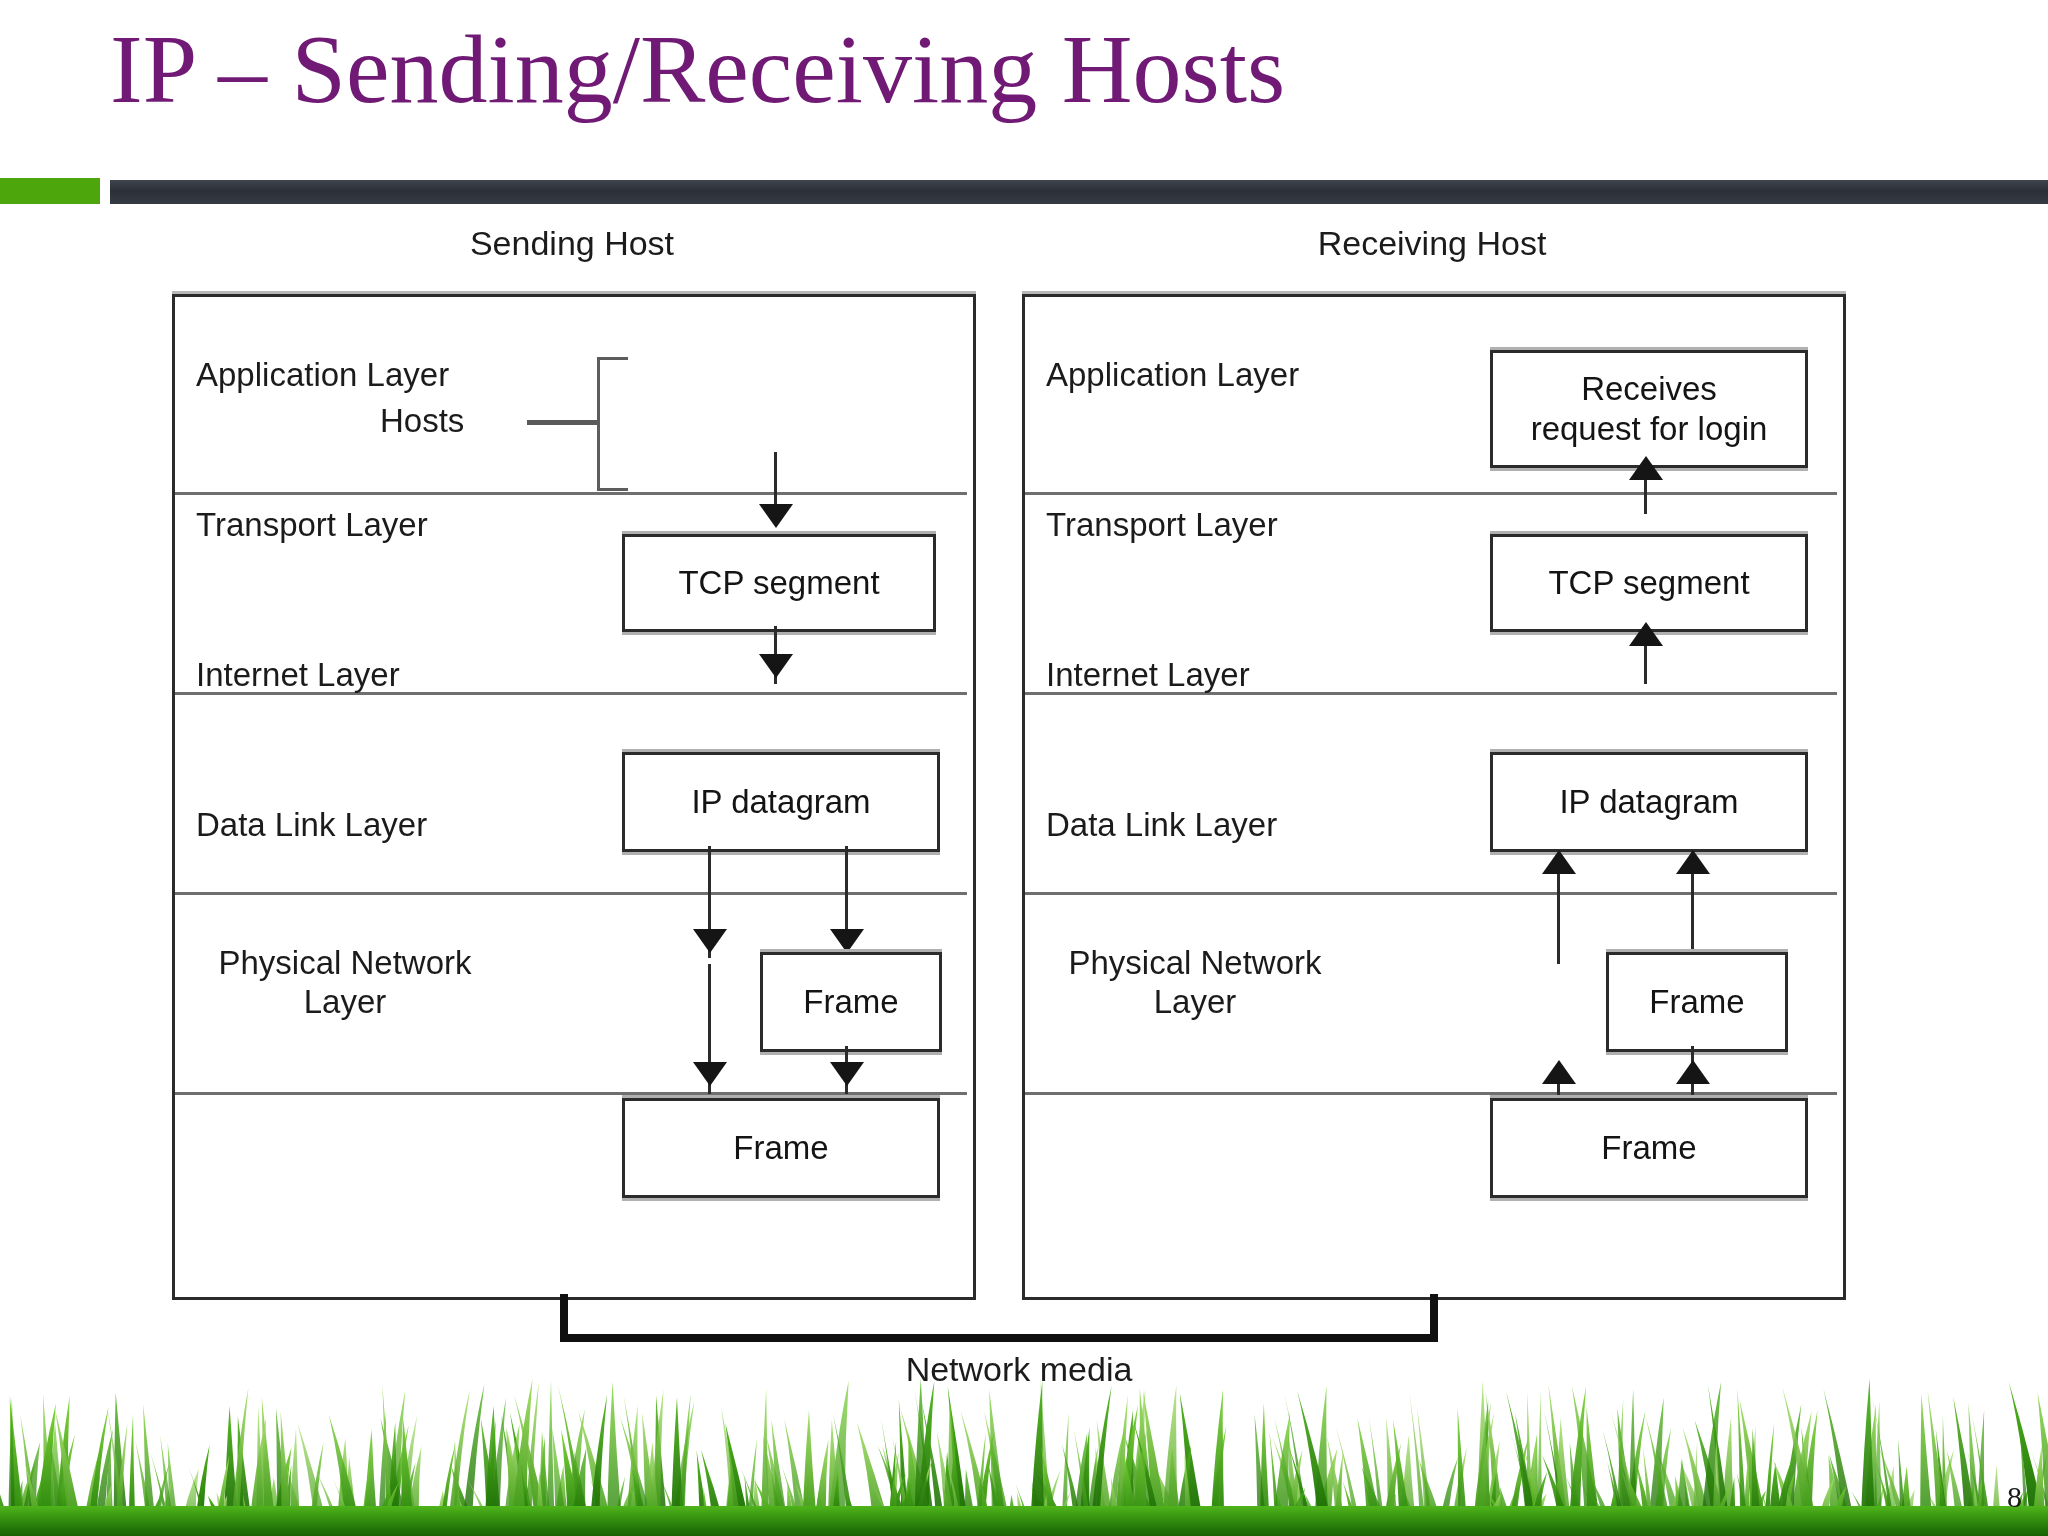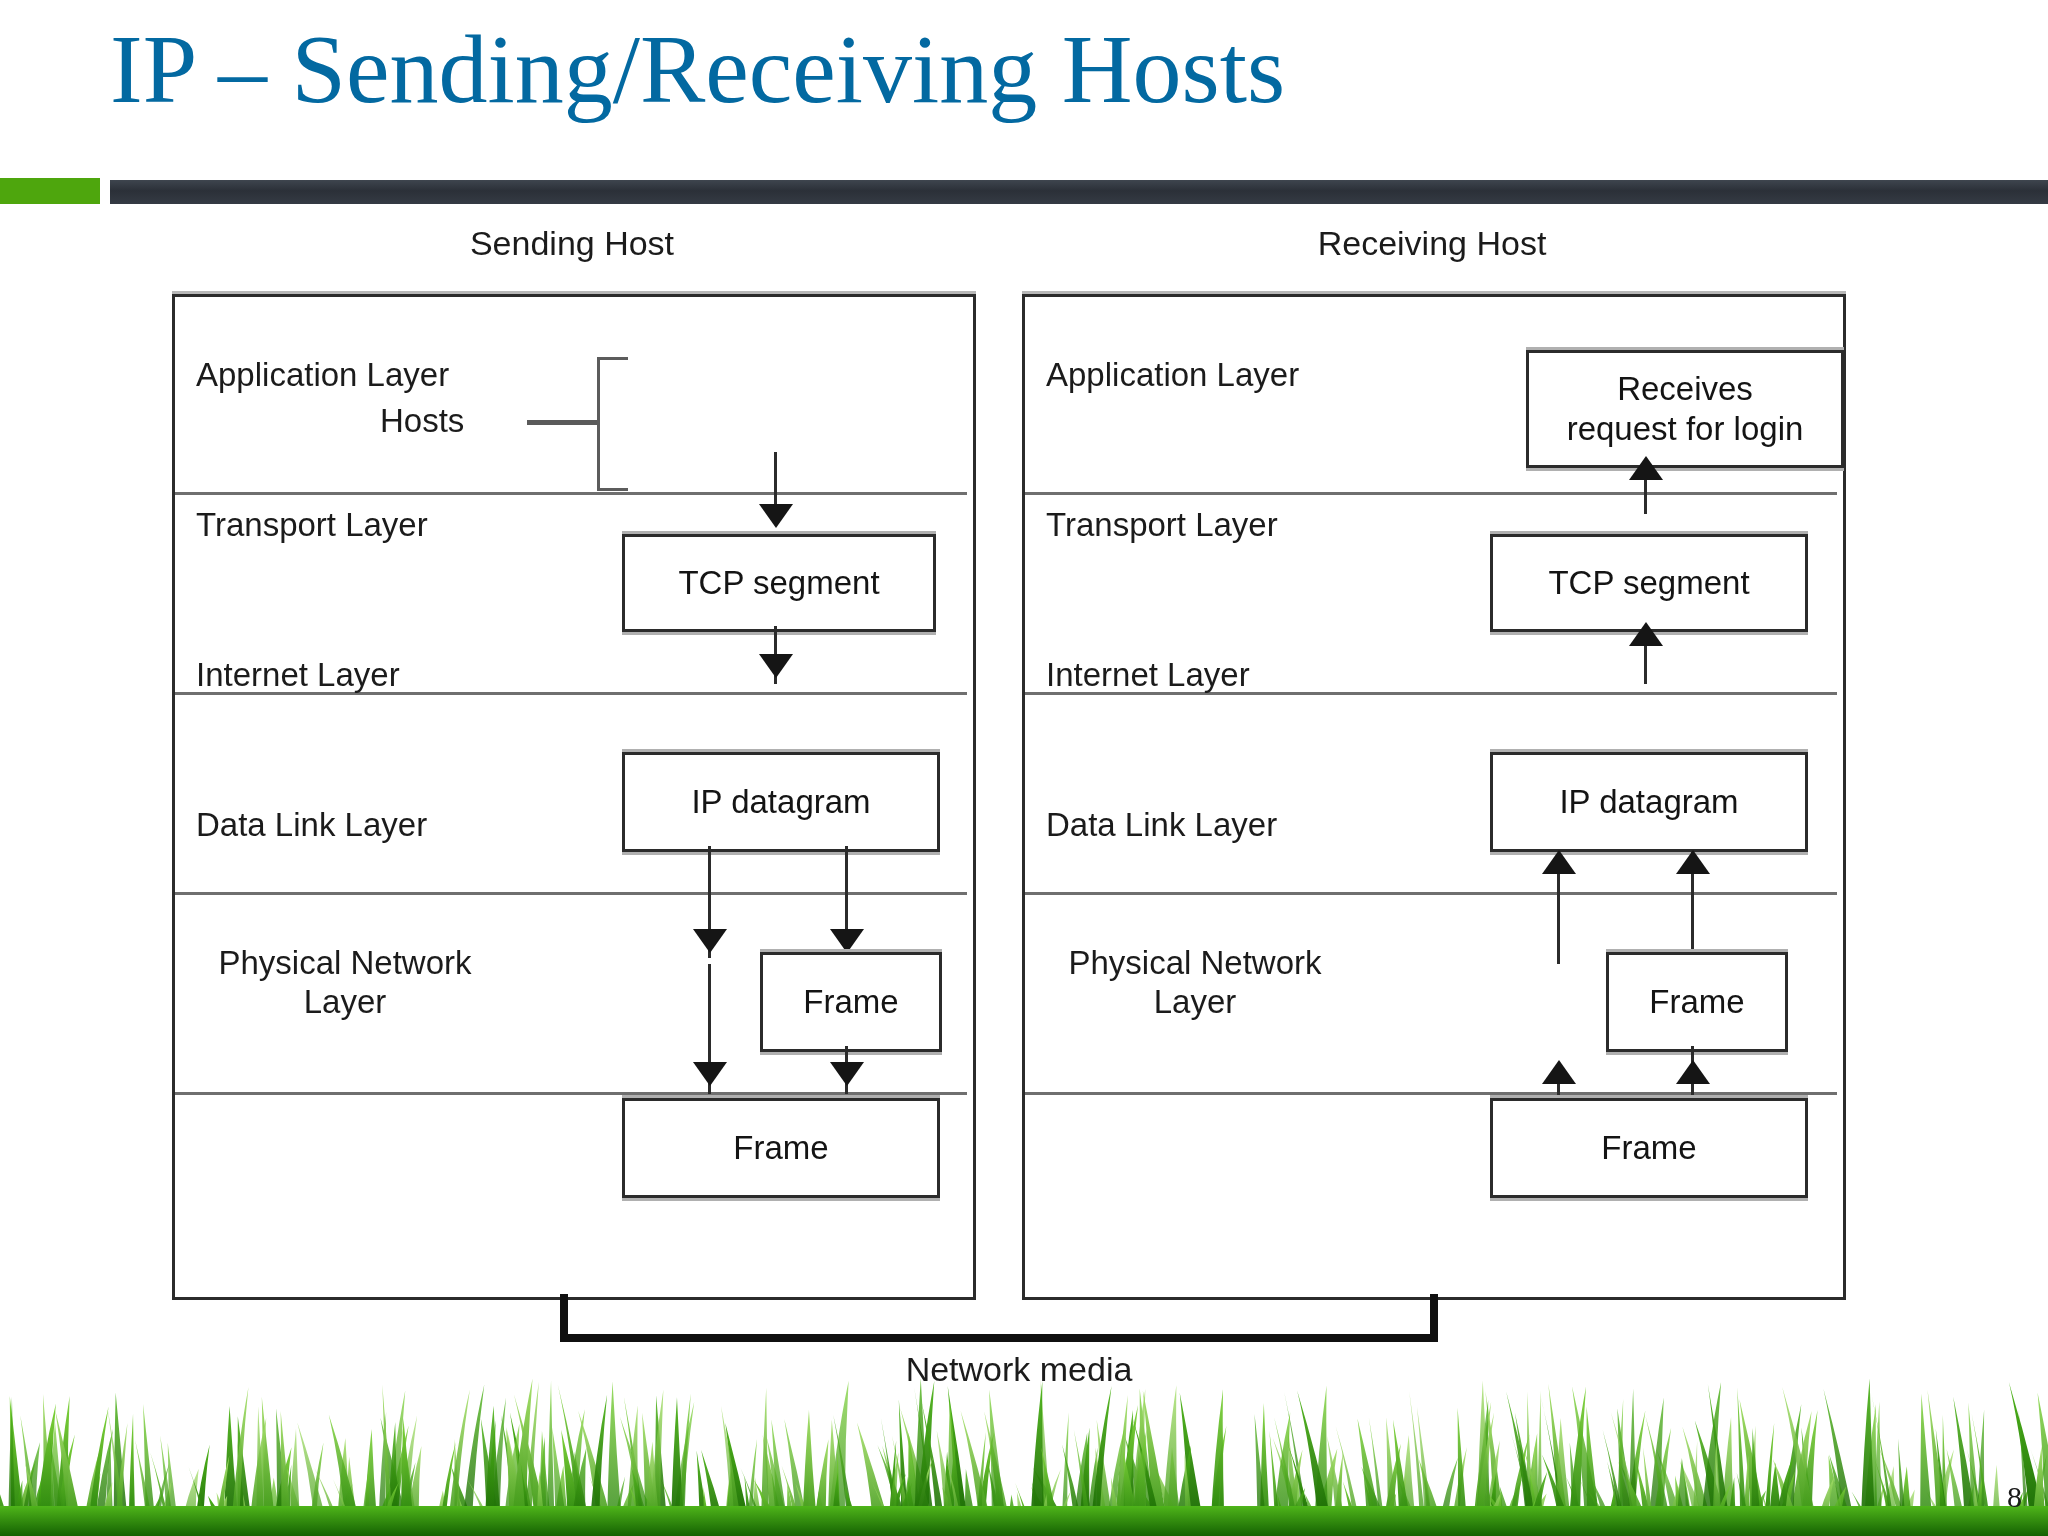--- a/index.html
+++ b/index.html
@@ -6,21 +6,21 @@
   body{
     width:2048px;height:1536px;overflow:hidden;background:#ffffff;
     font-family:"Liberation Sans", sans-serif;position:relative;
   }
   #slide{position:relative;width:2048px;height:1536px;background:#fff;overflow:hidden;}
 
   
   .slide-title{
     position:absolute;left:110px;top:18px;
     font-family:"Liberation Serif", serif;
-    font-size:98px;line-height:1.05;color:#0369a1;
+    font-size:98px;line-height:1.05;color:#701a75;
     letter-spacing:0px;white-space:nowrap;text-align:center;
   }
 
   
   .divider-green{
     position:absolute;left:0px;top:178px;width:100px;height:26px;
     background:#4ea60d;
   }
   .divider-bar{
     position:absolute;left:110px;top:180px;width:1938px;height:24px;
@@ -162,21 +162,21 @@
 
     <div class="pkt-box" style="left:760px;top:748px;width:176px;height:94px;">Frame</div>
 
     <div class="vline" style="left:708px;top:760px;height:130px;"></div>
     <div class="arrow-down" style="left:693px;top:858px;"></div>
     <div class="vline" style="left:845px;top:842px;height:48px;"></div>
     <div class="arrow-down" style="left:830px;top:858px;"></div>
 
     <div class="pkt-box" style="left:622px;top:894px;width:312px;height:94px;">Frame</div>
 
-    <div class="pkt-box" style="left:1490px;top:146px;width:312px;height:112px;white-space:pre-line;margin-left:36px;">Receives
+    <div class="pkt-box" style="left:1490px;top:146px;width:312px;height:112px;white-space:pre-line;">Receives
 request for login</div>
     <div class="vline" style="left:1644px;top:258px;height:52px;"></div>
     <div class="arrow-up" style="left:1629px;top:252px;"></div>
 
     <div class="pkt-box" style="left:1490px;top:330px;width:312px;height:92px;">TCP segment</div>
     <div class="vline" style="left:1644px;top:422px;height:58px;"></div>
     <div class="arrow-up" style="left:1629px;top:418px;"></div>
 
     <div class="pkt-box" style="left:1490px;top:548px;width:312px;height:94px;">IP datagram</div>
 

